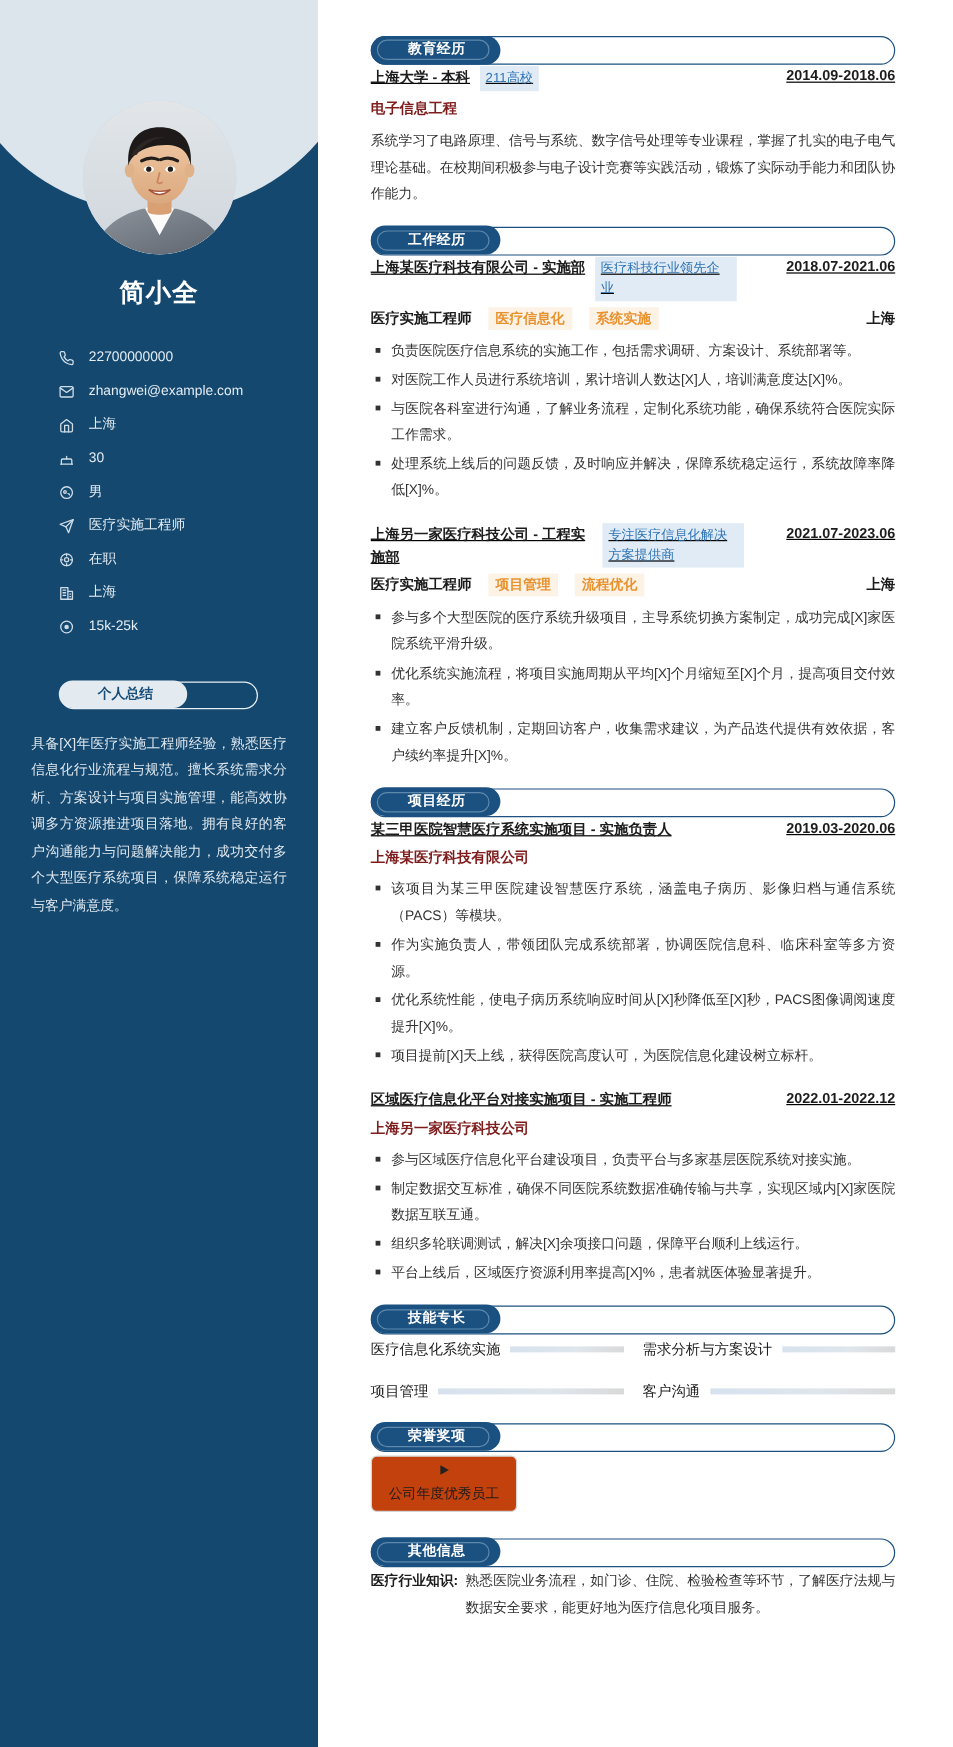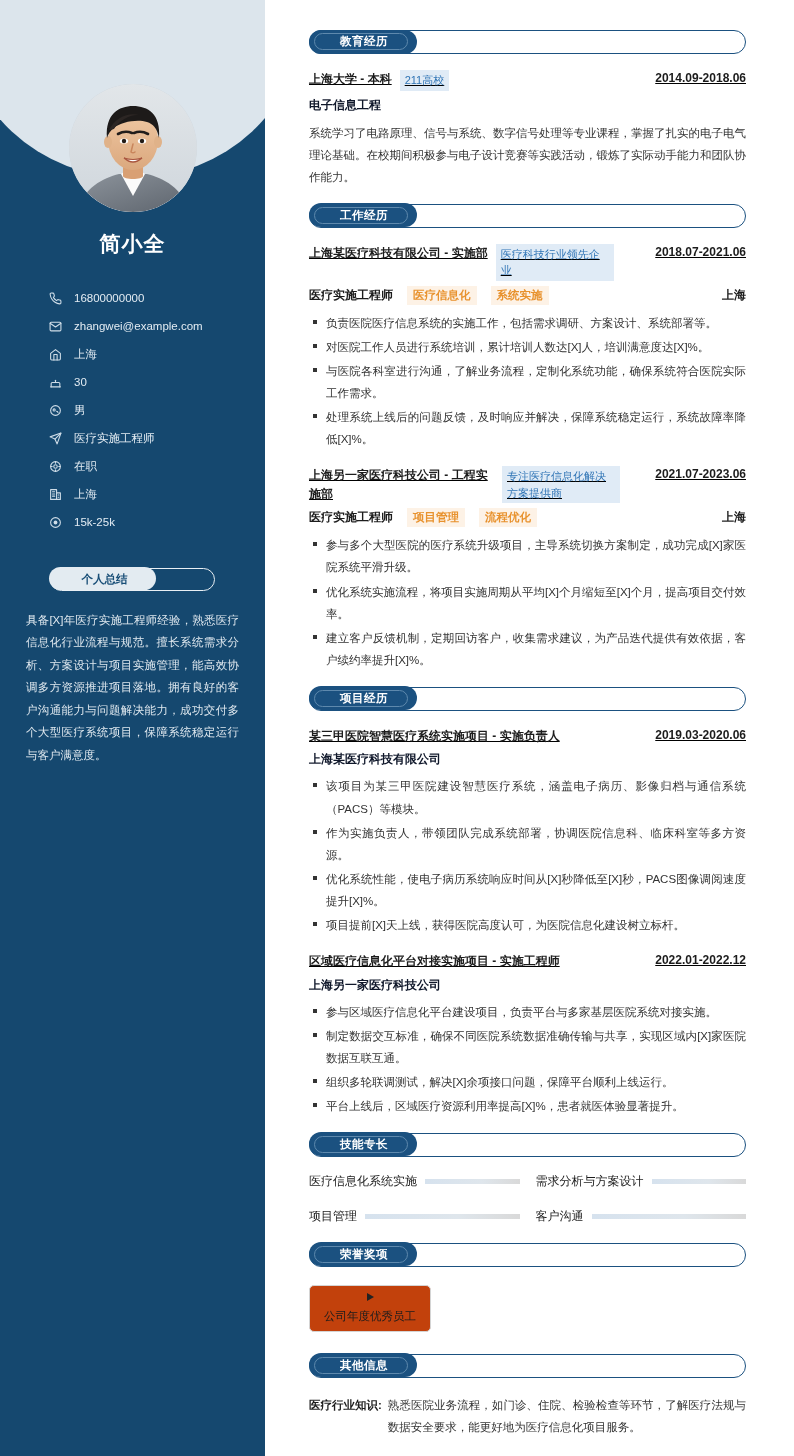--- a/index.html
+++ b/index.html
@@ -126,21 +126,21 @@
     padding: 30px 48px 24px 44px;
   }
 
   .section { margin-bottom: 4px; }
 
   .sec-header {
     position: relative;
     height: 24px;
     border: 1.5px solid #1b5180;
     border-radius: 13px;
-    margin-bottom: 16px;
+    margin-bottom: 1px;
   }
   .sec-header-fill {
     position: absolute;
     top: -1.5px; left: -1.5px;
     width: 108px; height: 24px;
     background: #1b5180;
     border-radius: 13px;
   }
   .sec-header-inline {
     position: absolute;
@@ -204,21 +204,21 @@
     margin-top: 5px;
   }
   .entry-role {
     font-size: 12px;
     font-weight: bold;
     color: #1c1c1c;
   }
   .entry-sub {
     font-size: 12px;
     font-weight: bold;
-    color: #0f172a;
+    color: #7f1d1d;
     margin-top: 6px;
   }
   .tag-orange {
     background: #fdf2e6;
     color: #e8922e;
     font-size: 11.5px;
     font-weight: bold;
     padding: 2px 6px;
     white-space: nowrap;
   }
@@ -390,21 +390,21 @@
       <div class="person-name">简小全</div>
 
       <ul class="contact-list">
 
         <li class="contact-item">
           <span class="contact-ico">
             <svg width="13" height="13" viewBox="0 0 24 24" fill="none" stroke="#cfdde8" stroke-width="2" stroke-linecap="round" stroke-linejoin="round">
                 <path d="M22 16.9v3a2 2 0 0 1-2.2 2 19.8 19.8 0 0 1-8.6-3 19.5 19.5 0 0 1-6-6A19.8 19.8 0 0 1 2.1 4.2 2 2 0 0 1 4.1 2h3a2 2 0 0 1 2 1.7c.1 1 .4 1.9.7 2.8a2 2 0 0 1-.5 2.1L8.1 9.9a16 16 0 0 0 6 6l1.3-1.2a2 2 0 0 1 2.1-.5c.9.3 1.8.6 2.8.7a2 2 0 0 1 1.7 2z"></path>
               </svg>
           </span>
-          <span class="contact-text">16800000000</span>
+          <span class="contact-text">22700000000</span>
         </li>
 
         <li class="contact-item">
           <span class="contact-ico">
             <svg width="13" height="13" viewBox="0 0 24 24" fill="none" stroke="#cfdde8" stroke-width="2" stroke-linecap="round" stroke-linejoin="round">
                 <rect x="2" y="4" width="20" height="16" rx="2"></rect>
                 <path d="m2 6 10 7 10-7"></path>
               </svg>
           </span>
           <span class="contact-text">zhangwei@example.com</span>

